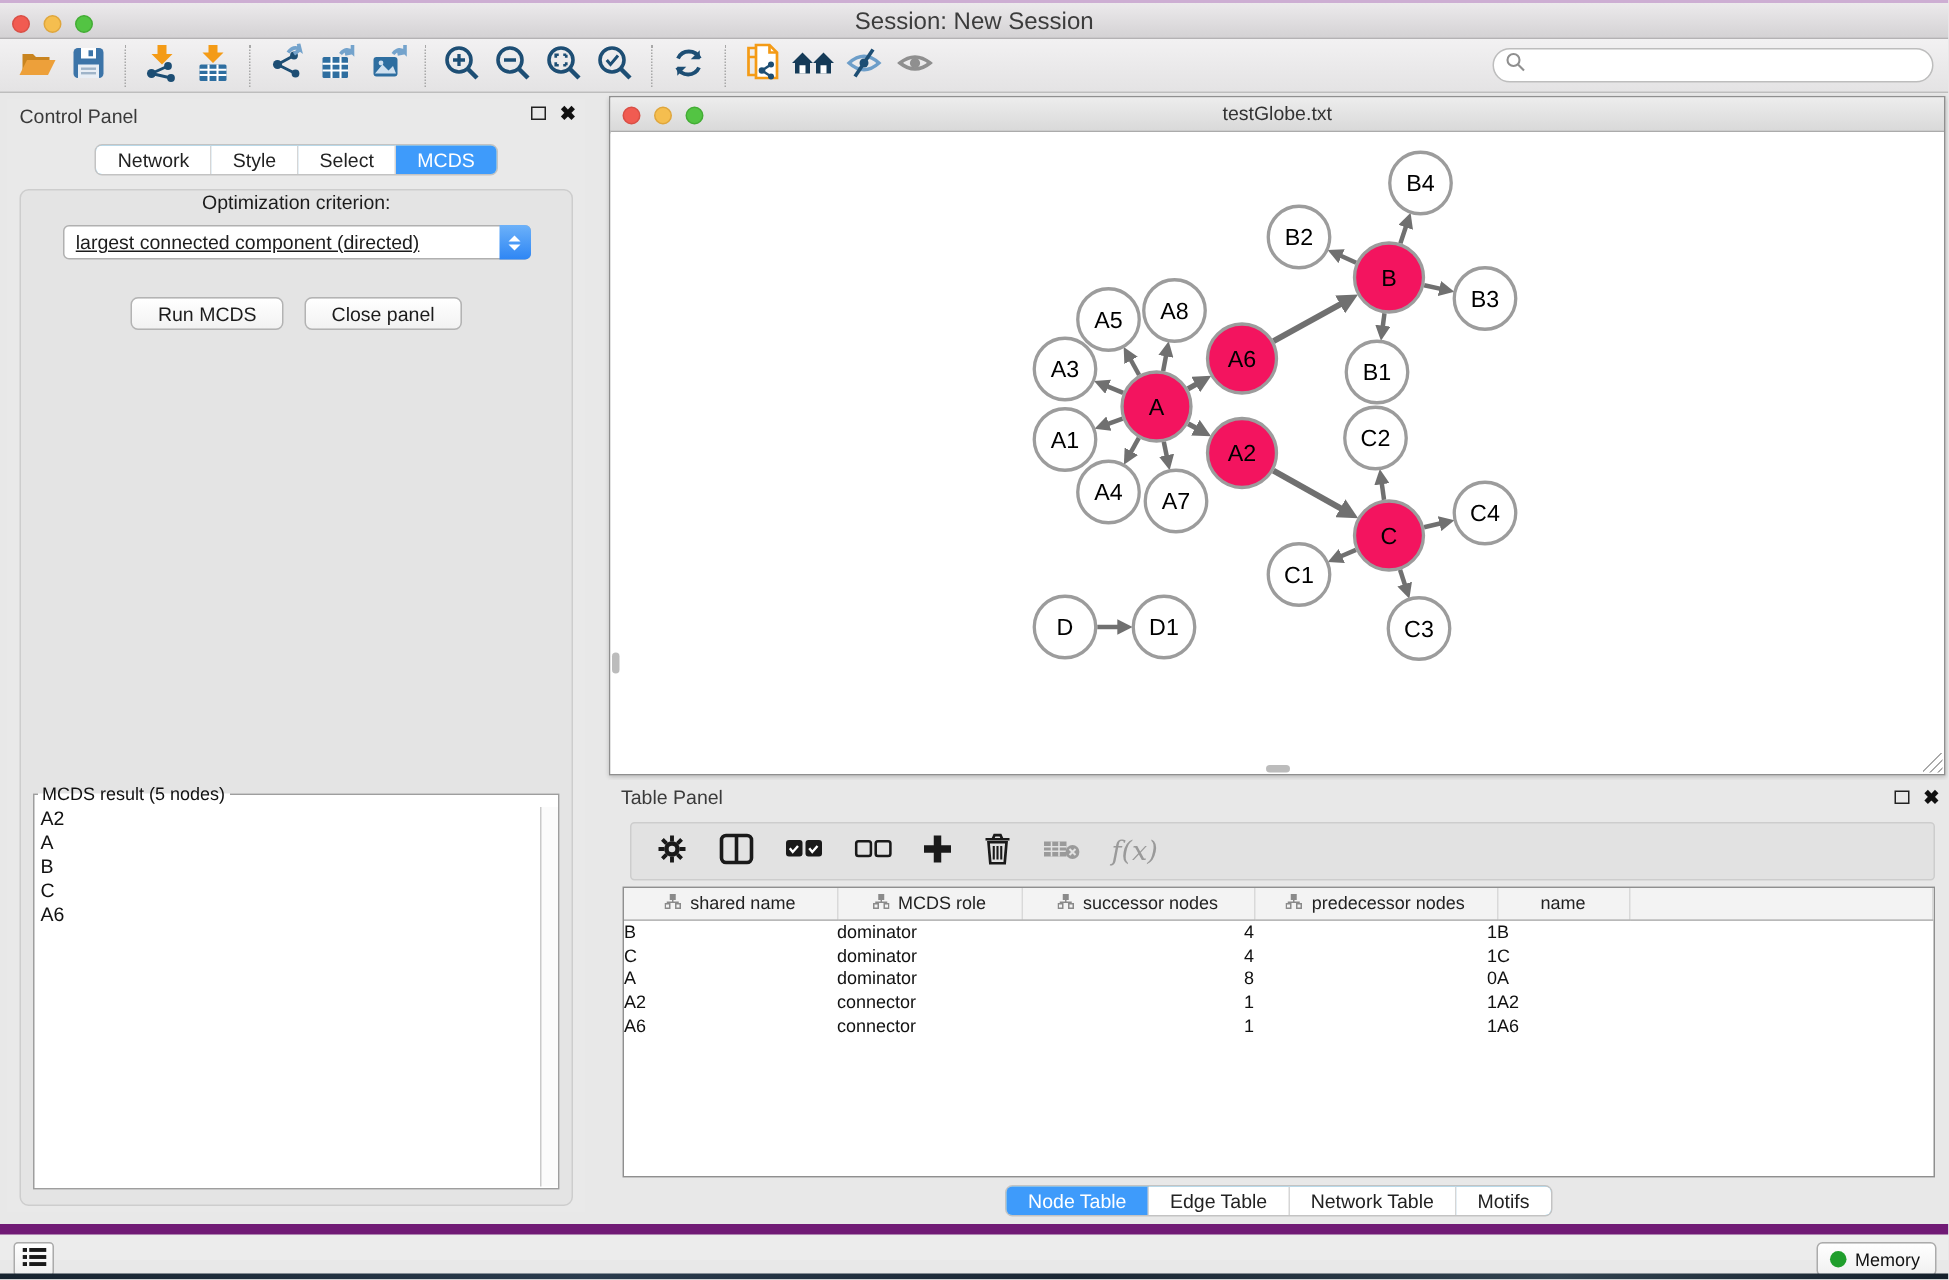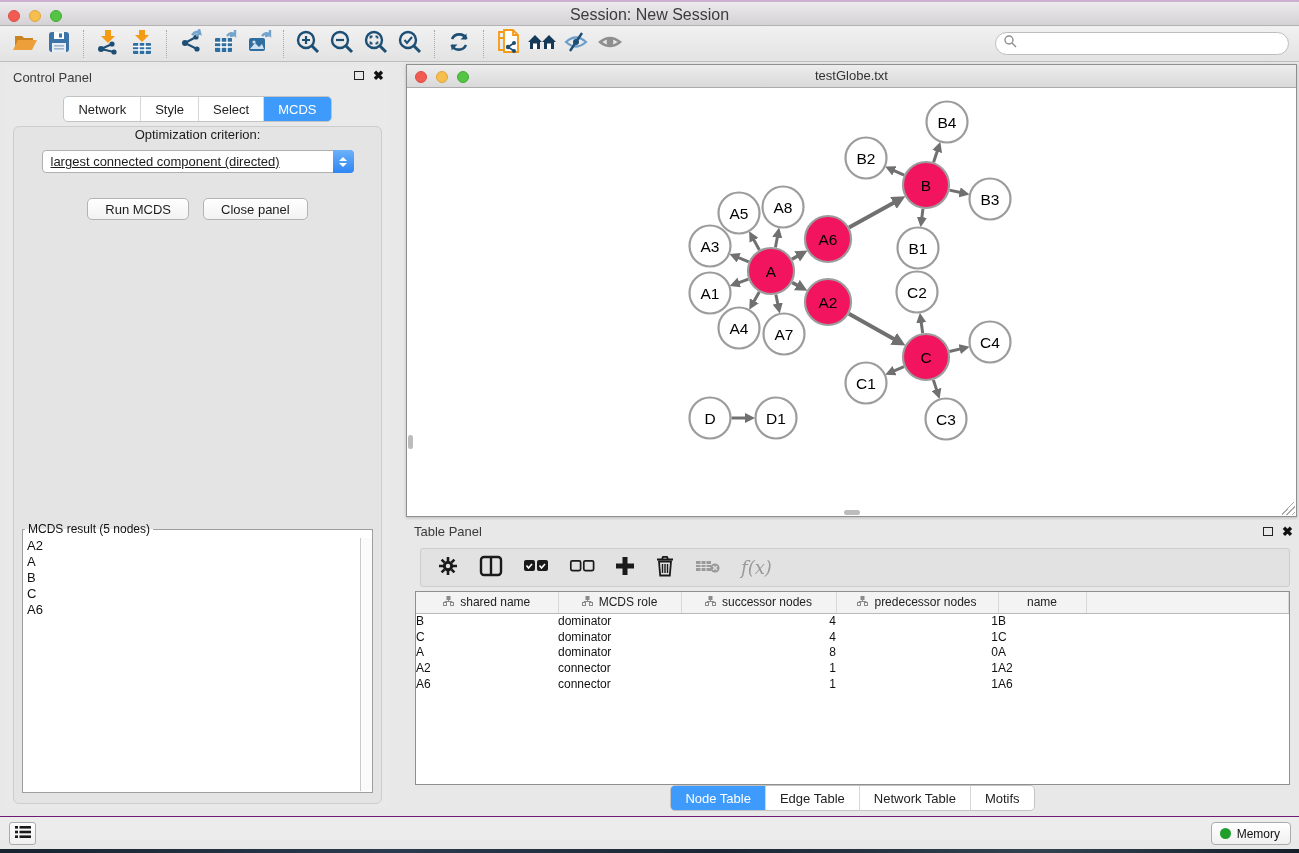--- a/index.html
+++ b/index.html
@@ -31,21 +31,21 @@
   .searchbox input { border:none; outline:none; flex:1; height:18px; font-size:12px; background:transparent; }
 
   
   .control-panel { position:absolute; left:5px; top:66px; width:385px; height:742px; background:#e9e9e9; }
   .panel-header { position:relative; height:24px; }
   .panel-title { position:absolute; left:8px; top:4px; font-size:13px; color:#3a3a3a; }
   .panel-icons { position:absolute; right:6px; top:4px; display:flex; gap:9px; align-items:center; }
   .float-glyph { width:10px; height:9px; border:1.5px solid #222; display:inline-block; }
   .close-glyph { font-size:13px; font-weight:bold; color:#111; line-height:11px; }
   .tabbar { position:absolute; left:0; right:0; top:30px; display:flex; justify-content:center; }
-  .seg { display:flex; border:1px solid #c3c3c3; border-radius:5px; overflow:hidden; background:#7dd3fc; height:26px; }
+  .seg { display:flex; border:1px solid #c3c3c3; border-radius:5px; overflow:hidden; background:#7dd3fc; height:21px; }
   .seg .tab { padding:2px 14px; font-size:13px; color:#222; border-right:1px solid #d6d6d6;
     display:flex; align-items:center; background:#fff; }
   .seg .tab:last-child { border-right:none; }
   .seg .tab.active { background:#3e9bfb; color:#fff; }
   .cp-body { position:absolute; left:8px; right:8px; top:60px; bottom:4px;
     background:#e4e4e4; border:1px solid #cdcdcd; border-radius:6px; }
   .opt-label { text-align:center; font-size:13px; color:#1c1c1c; }
   .dropdown { position:relative; margin:8px auto 0; width:312px; height:23px; background:#fff;
     border:1px solid #b0b0b0; border-radius:4px; font-size:13px; color:#1c1c1c; display:flex; align-items:center; padding-left:8px;text-decoration:underline; }
   .dropdown .stepper { position:absolute; right:-1px; top:-1px; width:21px; height:23px;
@@ -92,21 +92,21 @@
     border-right:1px solid #d9d9d9; font-size:12px; font-weight:normal; color:#222; }
   table.datatable th .hcell { display:flex; align-items:center; justify-content:center; gap:6px; }
   table.datatable td { font-size:12px; color:#111; height:15.7px; padding:0; white-space:nowrap; overflow:hidden; }
   td.cell-left { text-align:left; padding-left:10px; }
   td.cell-num2 { text-align:right; padding-right:12px; }
   td.cell-num3 { text-align:right; padding-right:14px; }
   td.cell-name { text-align:left; padding-left:12px; }
   .tp-tabs { position:absolute; left:0; right:0; bottom:5px; display:flex; justify-content:center; }
 
   
-  .statusbar { position:absolute; left:0; top:816px; width:100%; height:24px; background:#ececec; border-top:1px solid #701a75; }
+  .statusbar { position:absolute; left:0; top:816px; width:100%; height:24px; background:#ececec; border-top:7px solid #701a75; }
   .list-btn { position:absolute; left:9px; top:5px; width:27px; height:23px; background:linear-gradient(#fff,#efefef);
     border:1px solid #ababab; border-radius:3px; display:flex; align-items:center; justify-content:center; }
   .memory-btn { position:absolute; right:8px; top:5px; height:23px; padding:0 10px 0 8px;
     background:linear-gradient(#fff,#f0f0f0); border:1px solid #ababab; border-radius:4px;
     display:flex; align-items:center; gap:6px; font-size:12px; color:#111; }
   .memory-dot { width:11px; height:11px; border-radius:50%; background:#1f9e2c; display:inline-block; }
   .desktop-strip { position:absolute; left:0; top:849px; width:100%; height:4px;
     background:linear-gradient(90deg,#17232f,#2a3b4d 30%,#1a2633 55%,#31424f 80%,#141f2a); }
 </style>
 </head>

